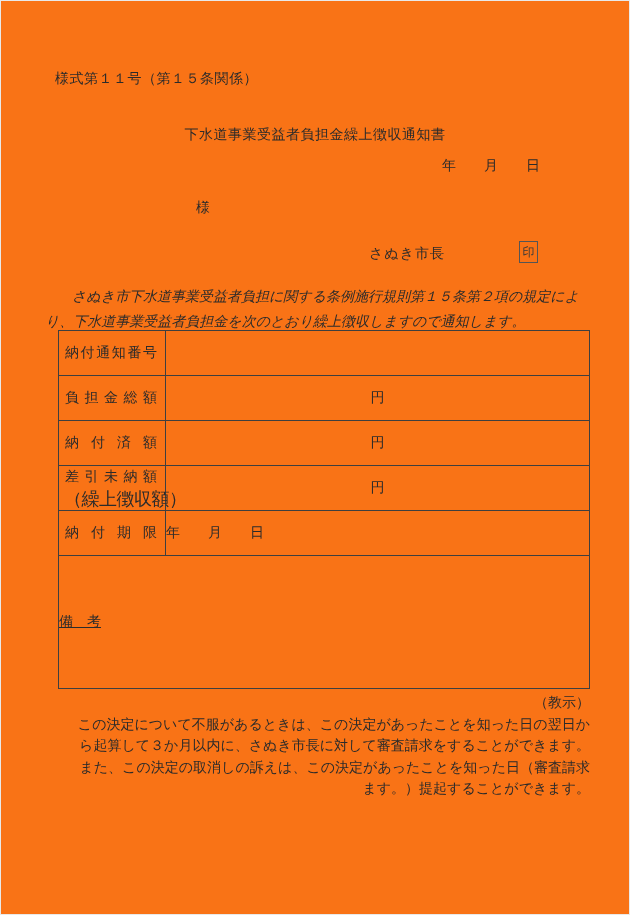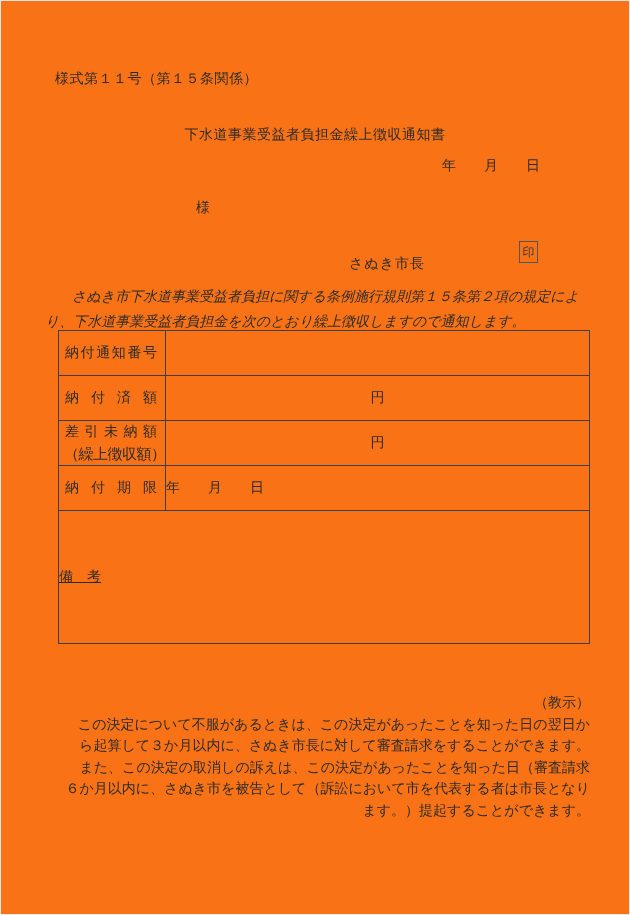--- a/index.html
+++ b/index.html
@@ -14,21 +14,21 @@
     font-size:14px;
     overflow:hidden;
   }
   .abs{position:absolute;}
   .nowrap{white-space:nowrap;}
   .form-number{left:54px;top:69px;letter-spacing:0.5px;}
   .doc-title{left:0;top:112px;width:100%;text-align:center;letter-spacing:0.5px;margin-top:13px;}
   .date-line{top:156px;right:89px;}
   .addressee{left:195px;top:198px;}
   .issuer-line{left:0;top:240px;width:100%;height:22px;}
-  .issuer{position:absolute;left:348px;top:4px;letter-spacing:1px;margin-top:10px;}
+  .issuer{position:absolute;left:368px;top:4px;letter-spacing:1px;}
   .seal{
     position:absolute;left:518px;top:0;
     width:17px;height:20px;
     border:1px solid #555;
     font-size:12px;line-height:20px;text-align:center;
     color:#3a3a3a;
   }
   .intro{left:44px;top:283px;width:540px;line-height:25px;font-style:italic;}
   .intro .line{white-space:nowrap;}
   .indent1{text-indent:27px;}
@@ -52,21 +52,21 @@
     display:block;
     width:92px;
     margin-left:6px;
     text-align:justify;
     text-align-last:justify;
     line-height:22px;
   }
   .jl-sub{
     display:block;
     margin-left:5px;
-    font-size:15px;
+    font-size:18px;
     letter-spacing:-0.5px;
     white-space:nowrap;
     line-height:22px;
   }
   tr.r{height:45px;}
   tr.r-remarks{height:133px;}
   td.val-center{text-align:center;}
   td.val-date{padding-left:98px;}
   td.remarks-cell{
     vertical-align:top;
@@ -102,20 +102,26 @@
   <table class="form-table">
     <tbody>
         <tr class="r">
       <td class="lbl">
         <span class="jl">納付通知番号</span>
       </td>
       <td class="val"></td>
     </tr>
     <tr class="r">
       <td class="lbl">
+        <span class="jl">負担金総額</span>
+      </td>
+      <td class="val-center">円</td>
+    </tr>
+    <tr class="r">
+      <td class="lbl">
         <span class="jl">納付済額</span>
       </td>
       <td class="val-center">円</td>
     </tr>
     <tr class="r">
       <td class="lbl">
         <span class="jl">差引未納額</span>
         <span class="jl-sub">（繰上徴収額）</span>
       </td>
       <td class="val-center">円</td>
@@ -132,17 +138,16 @@
       </td>
     </tr>
   </tbody>
     </table>
 
   <div class="abs notice">
     <div class="line">（教示）</div>
     <div class="line indent2">この決定について不服があるときは、この決定があったことを知った日の翌日か</div>
     <div class="line">ら起算して３か月以内に、さぬき市長に対して審査請求をすることができます。</div>
     <div class="line indent2">また、この決定の取消しの訴えは、この決定があったことを知った日（審査請求</div>
-    <div class="line">６か月以内に、さぬき市を被告として（訴訟において市を代表する者は市長となり</div>
     <div class="line">ます。）提起することができます。</div>
   </div>
 
 </div>
 
 </body></html>

